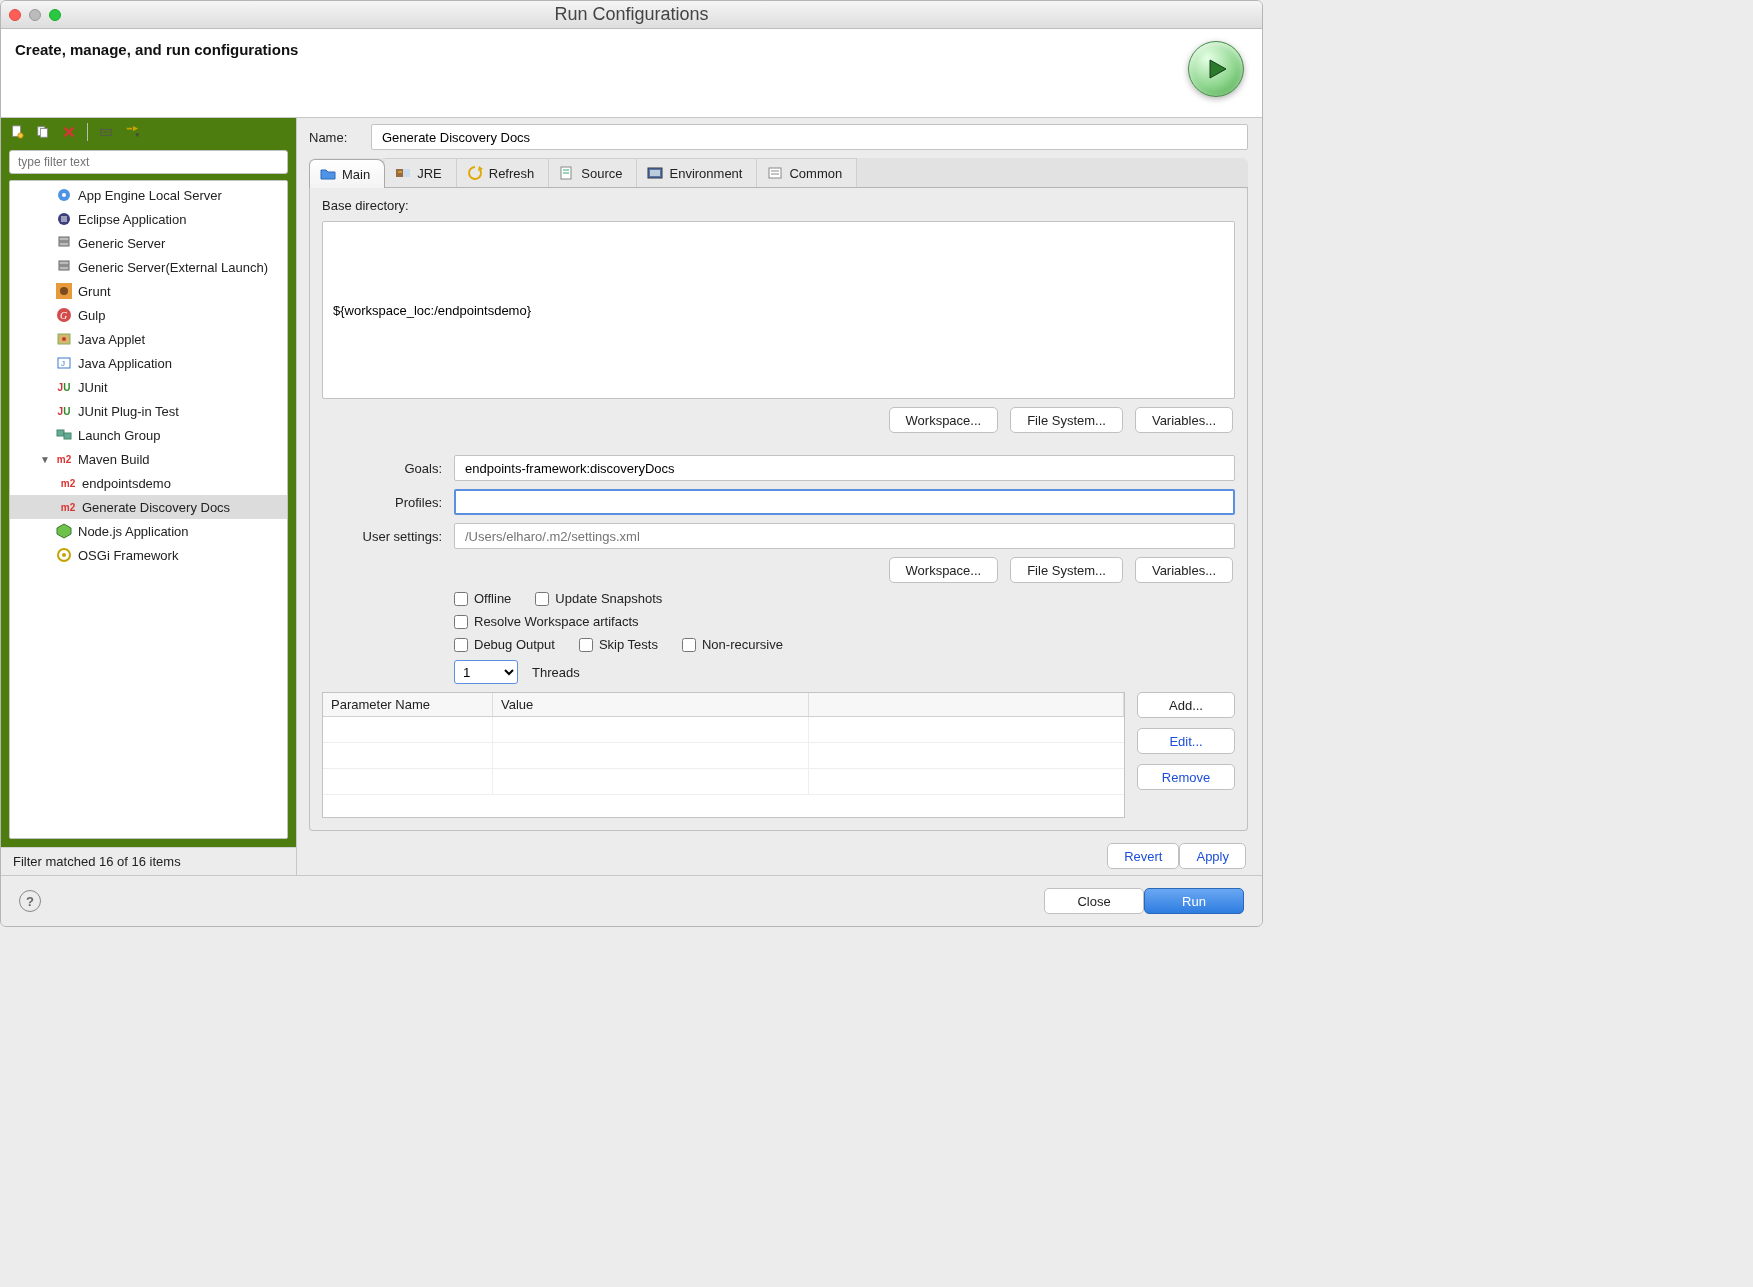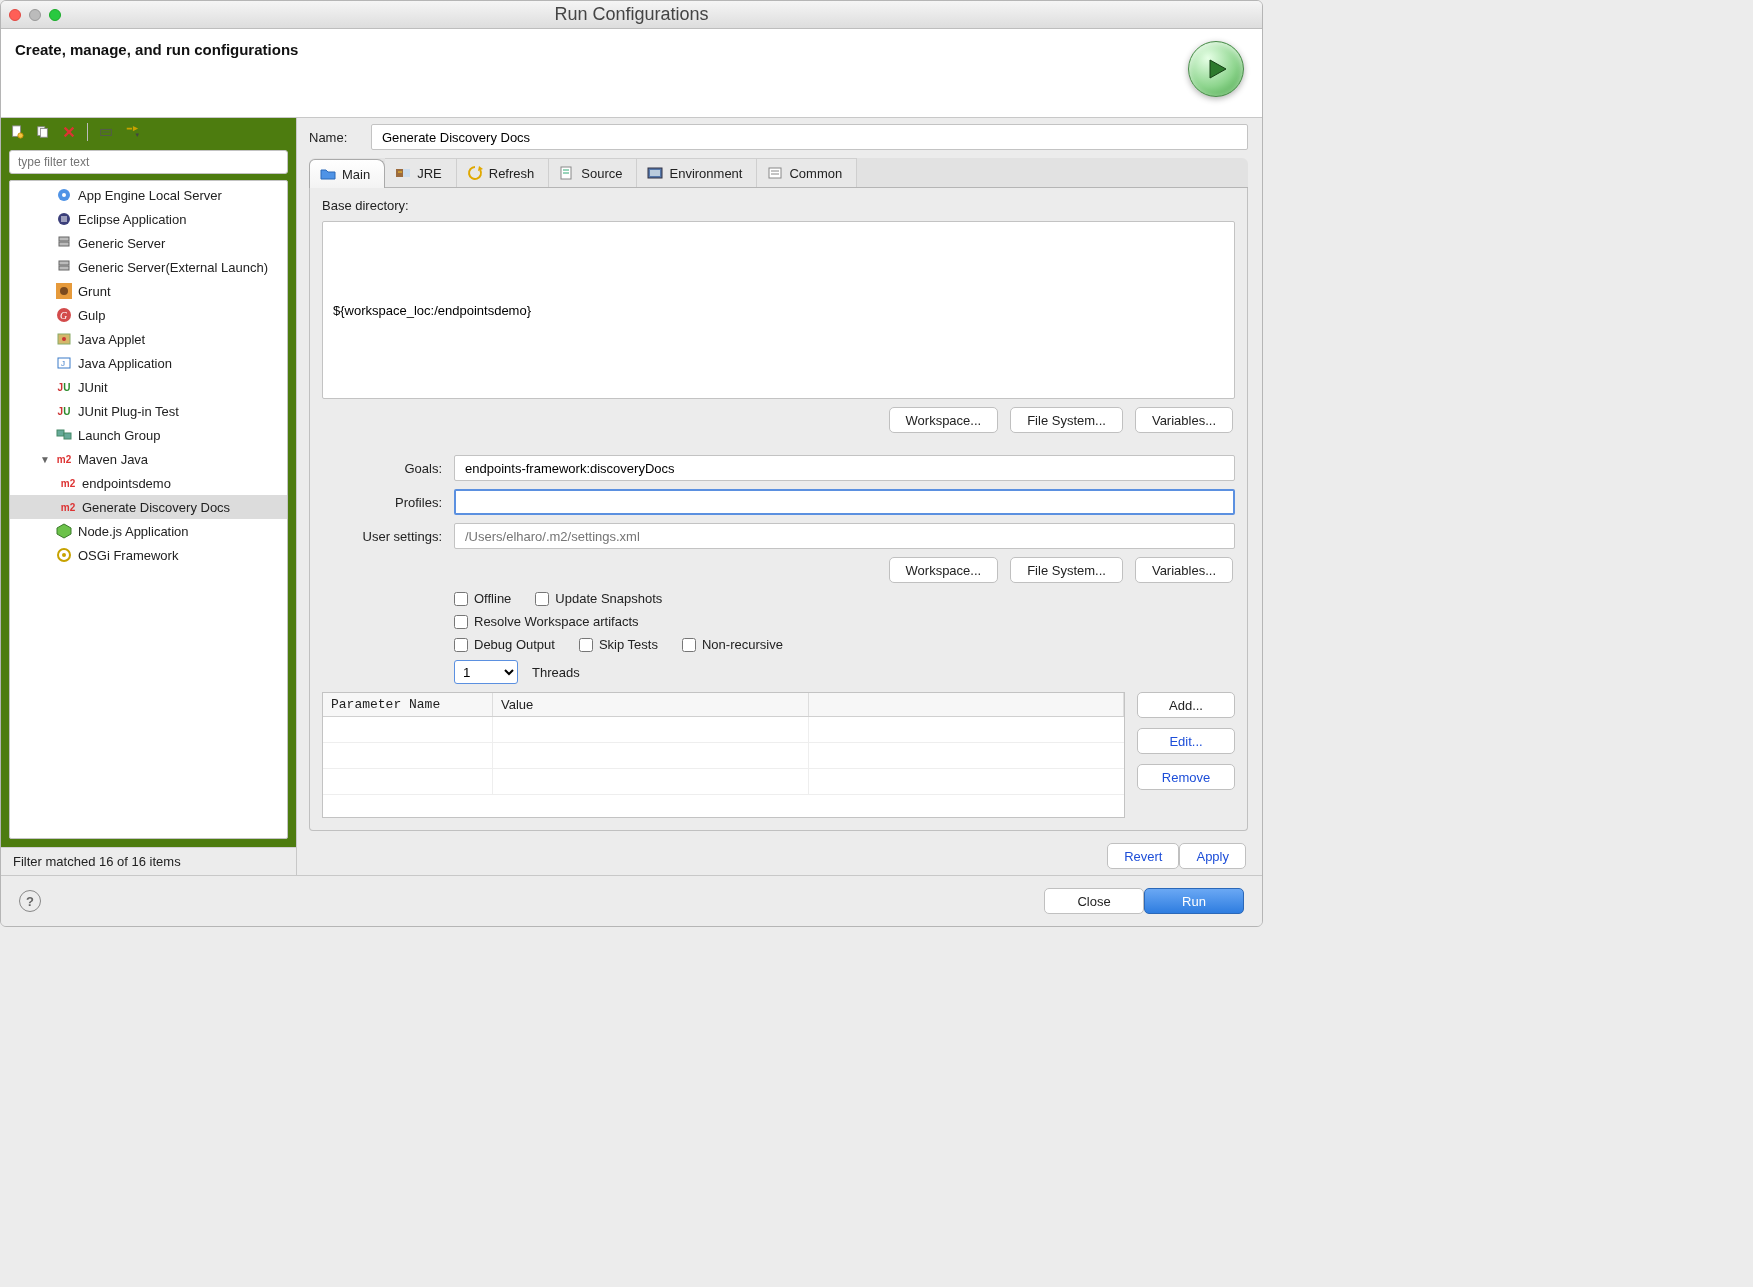--- a/index.html
+++ b/index.html
@@ -125,21 +125,21 @@
   border: 1px solid #5b90e0; border-radius: 3px; background: #fff;
   padding: 0 4px;
 }
 .params-area { display: flex; gap: 12px; }
 .params-table {
   flex: 1; border: 1px solid #c3c3c3; background: #fff;
   display: flex; flex-direction: column; height: 126px;
 }
 .pt-header { display: flex; border-bottom: 1px solid #d0d0d0; background: #f7f7f7; }
 .pt-header div { padding: 4px 8px; font-size: 13px; border-right: 1px solid #ddd; }
-.pt-header div:nth-child(1){ width: 170px; font-family: Liberation Mono, monospace; }
+.pt-header div:nth-child(1){ width: 170px; }
 .pt-header div:nth-child(2){ flex: 1; }
 .pt-header div:nth-child(3){ flex: 1; }
 .pt-body { flex: 1; }
 .pt-row { display: flex; height: 26px; border-bottom: 1px solid #eee; }
 .pt-row div:nth-child(1){ width: 170px; border-right: 1px solid #eee; }
 .pt-row div:nth-child(2){ flex: 1; border-right: 1px solid #eee; }
 .pt-row div:nth-child(3){ flex: 1; }
 .params-btns { display: flex; flex-direction: column; gap: 10px; width: 98px; }
 .bottom-actions { display: flex; gap: 0; justify-content: flex-end; padding: 12px 10px 0 0; }
 .footer { display: flex; align-items: center; justify-content: space-between; padding: 12px 18px; border-top: 1px solid #c8c8c8; background: #ececec; }
@@ -313,21 +313,21 @@
                 <rect x="8" y="6" width="7" height="6" fill="#6a9" stroke="#486"></rect>
               </svg>
             </span>
             <span>Launch Group</span>
           </div>
           <div class="tree-row indent-1">
             <span class="disclosure">▼</span>
             <span class="tree-ico">
               <span style="font-size:10px;font-weight:700;color:#d33;">m2</span>
             </span>
-            <span>Maven Java</span>
+            <span>Maven Build</span>
           </div>
           <div class="tree-row indent-2">
             <span class="tree-ico">
               <span style="font-size:10px;font-weight:700;color:#d33;">m2</span>
             </span>
             <span>endpointsdemo</span>
           </div>
           <div class="tree-row indent-2 selected">
             <span class="tree-ico">
               <span style="font-size:10px;font-weight:700;color:#d33;">m2</span>

